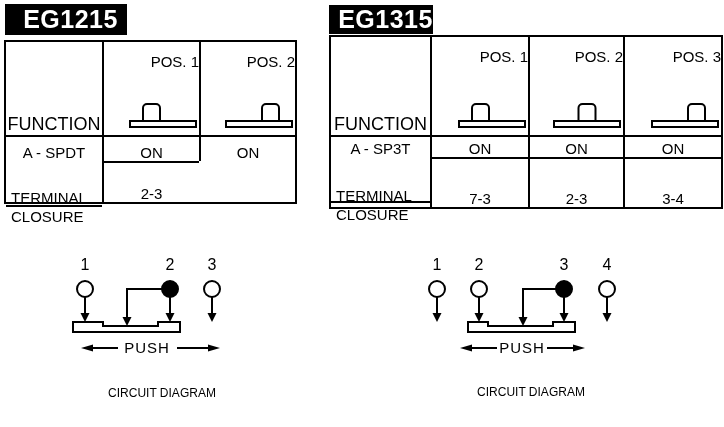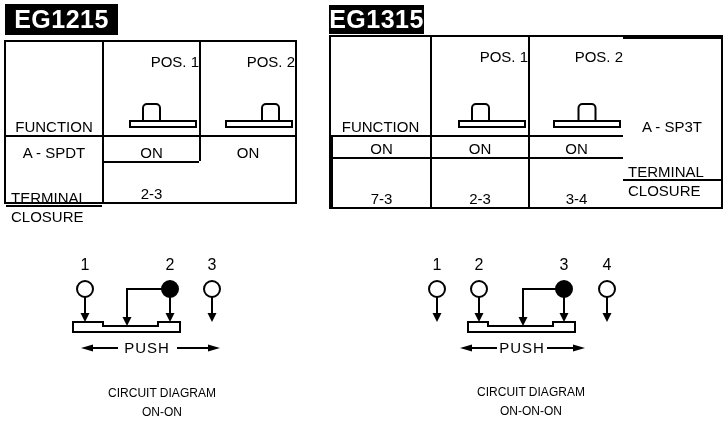--- a/index.html
+++ b/index.html
@@ -3,33 +3,33 @@
 <meta charset="utf-8">
 <style>
   html,body{margin:0;padding:0;background:#ffffff;}
   .stage{
     position:relative;width:724px;height:427px;background:#ffffff;
     font-family:"Liberation Sans",sans-serif;color:#000000;overflow:hidden;
   }
   .title-box{
     position:absolute;background:#000000;color:#ffffff;
     font-weight:bold;font-size:25px;letter-spacing:0.5px;
-    display:flex;align-items:center;justify-content:center;
+    display:flex;align-items:center;justify-content:center;padding-left:9px;
   }
   .tbl{
     position:absolute;display:grid;border:2px solid #000000;background:#ffffff;
   }
   .cell{
     border-left:2px solid #000000;border-top:2px solid #000000;
     display:flex;align-items:flex-end;justify-content:center;
     font-size:15px;background:#ffffff;
   }
   .c-first{border-left:none;}
   .r-first{border-top:none;}
-  .fn-cell{font-size:15px;}
+  .fn-cell{font-size:18px;}
   .pos-cell{flex-direction:column;justify-content:space-between;padding:11px 0 6px 0;box-sizing:border-box;}
   .pos-label{font-size:15px;}
   .closure-cell{flex-direction:column;align-items:flex-start;justify-content:center;padding-left:5px;box-sizing:border-box;line-height:19px;margin-top:44px;}
   .diag{position:absolute;}
   .diag text{font-family:"Liberation Sans",sans-serif;fill:#000000;}
   .tnum{font-size:16px;text-anchor:middle;}
   .push-txt{font-size:15px;text-anchor:middle;letter-spacing:1px;}
   .ln{stroke:#000000;stroke-width:2;fill:none;}
   .shape{stroke:#000000;stroke-width:2;fill:#ffffff;}
   .solid{fill:#000000;stroke:none;}
@@ -99,21 +99,20 @@
 
       <polygon points="41,98 53,94.5 53,101.5" class="solid"></polygon>
       <line x1="53" y1="98" x2="78" y2="98" class="ln"></line>
       <text x="107" y="103" class="push-txt">PUSH</text>
       <line x1="137" y1="98" x2="168" y2="98" class="ln"></line>
       <polygon points="180,98 168,94.5 168,101.5" class="solid"></polygon>
     </svg>
 
     <div class="caption" style="left:67px;top:384px;">
       <div>CIRCUIT DIAGRAM</div>
-      <div>ON-ON</div>
     </div>
   </section>
 
   <section>
     <div class="title-box" style="left:329px;top:5px;width:95px;height:29px;">EG1315</div>
 
     <div class="tbl" style="left:329px;top:35px;grid-template-columns:99px 98px 95px 98px;grid-template-rows:98px 22px 50px;">
       <div class="cell c-first r-first fn-cell">FUNCTION</div>
 
       <div class="cell r-first pos-cell">
@@ -125,20 +124,27 @@
       </div>
 
       <div class="cell r-first pos-cell">
         <div class="pos-label">POS. 2</div>
         <svg width="72" height="27" viewBox="0 0 72 27">
           <rect x="27.5" y="2" width="17" height="21" rx="4" class="shape"></rect>
           <rect x="3" y="19" width="66" height="6" class="shape"></rect>
         </svg>
       </div>
 
+      <div class="cell r-first pos-cell">
+        <div class="pos-label">POS. 3</div>
+        <svg width="72" height="27" viewBox="0 0 72 27">
+          <rect x="39" y="2" width="17" height="21" rx="4" class="shape"></rect>
+          <rect x="3" y="19" width="66" height="6" class="shape"></rect>
+        </svg>
+      </div>
 
       <div class="cell c-first">A - SP3T</div>
       <div class="cell">ON</div>
       <div class="cell">ON</div>
       <div class="cell">ON</div>
 
       <div class="cell c-first closure-cell">
         <div>TERMINAL</div>
         <div>CLOSURE</div>
       </div>
@@ -174,17 +180,16 @@
 
       <polygon points="50,98 62,94.5 62,101.5" class="solid"></polygon>
       <line x1="62" y1="98" x2="87" y2="98" class="ln"></line>
       <text x="112" y="103" class="push-txt">PUSH</text>
       <line x1="137" y1="98" x2="163" y2="98" class="ln"></line>
       <polygon points="175,98 163,94.5 163,101.5" class="solid"></polygon>
     </svg>
 
     <div class="caption" style="left:436px;top:383px;">
       <div>CIRCUIT DIAGRAM</div>
-      <div>ON-ON-ON</div>
     </div>
   </section>
 
 </div>
 
 </body></html>

